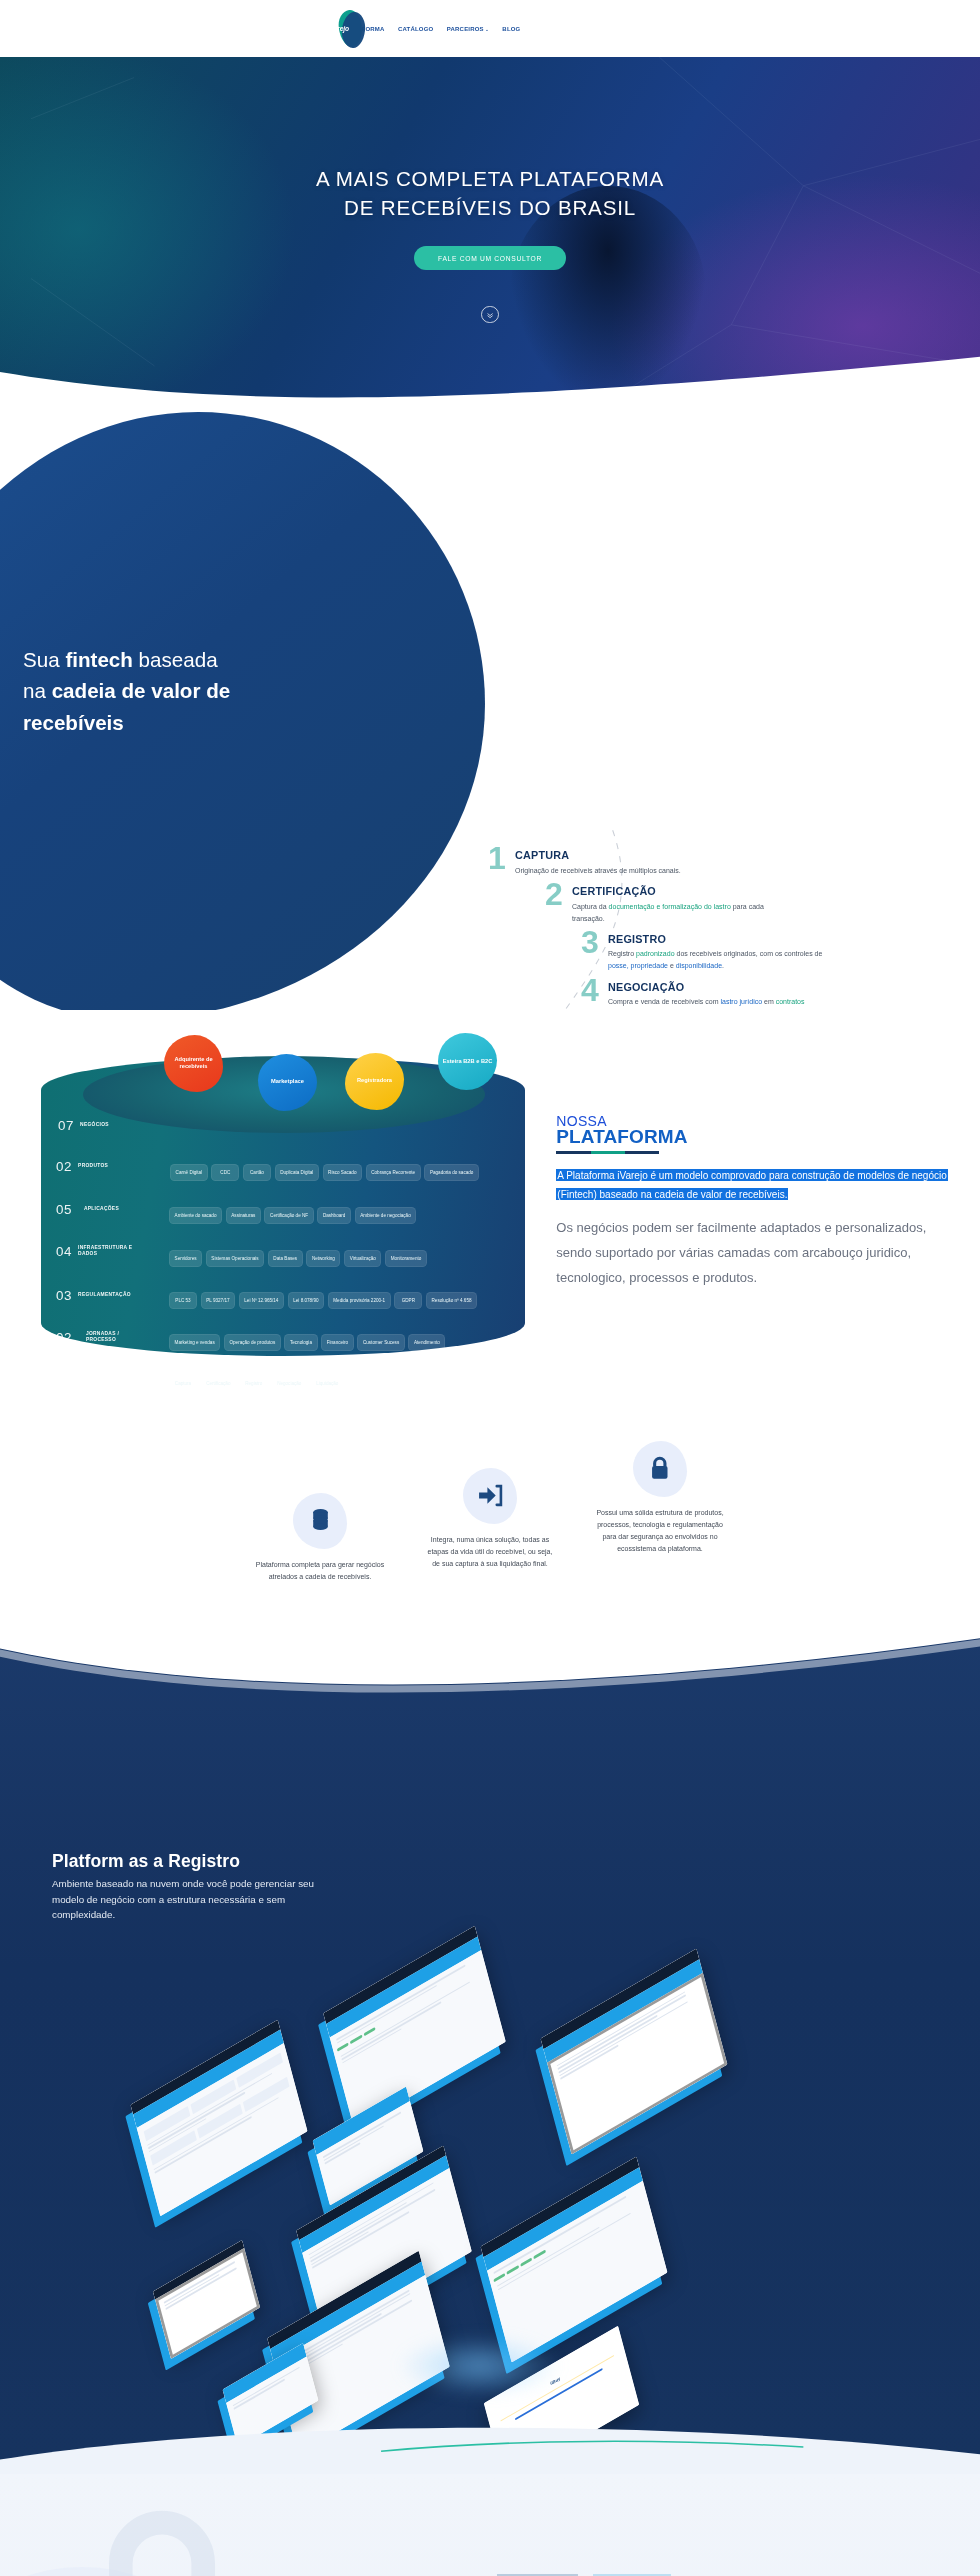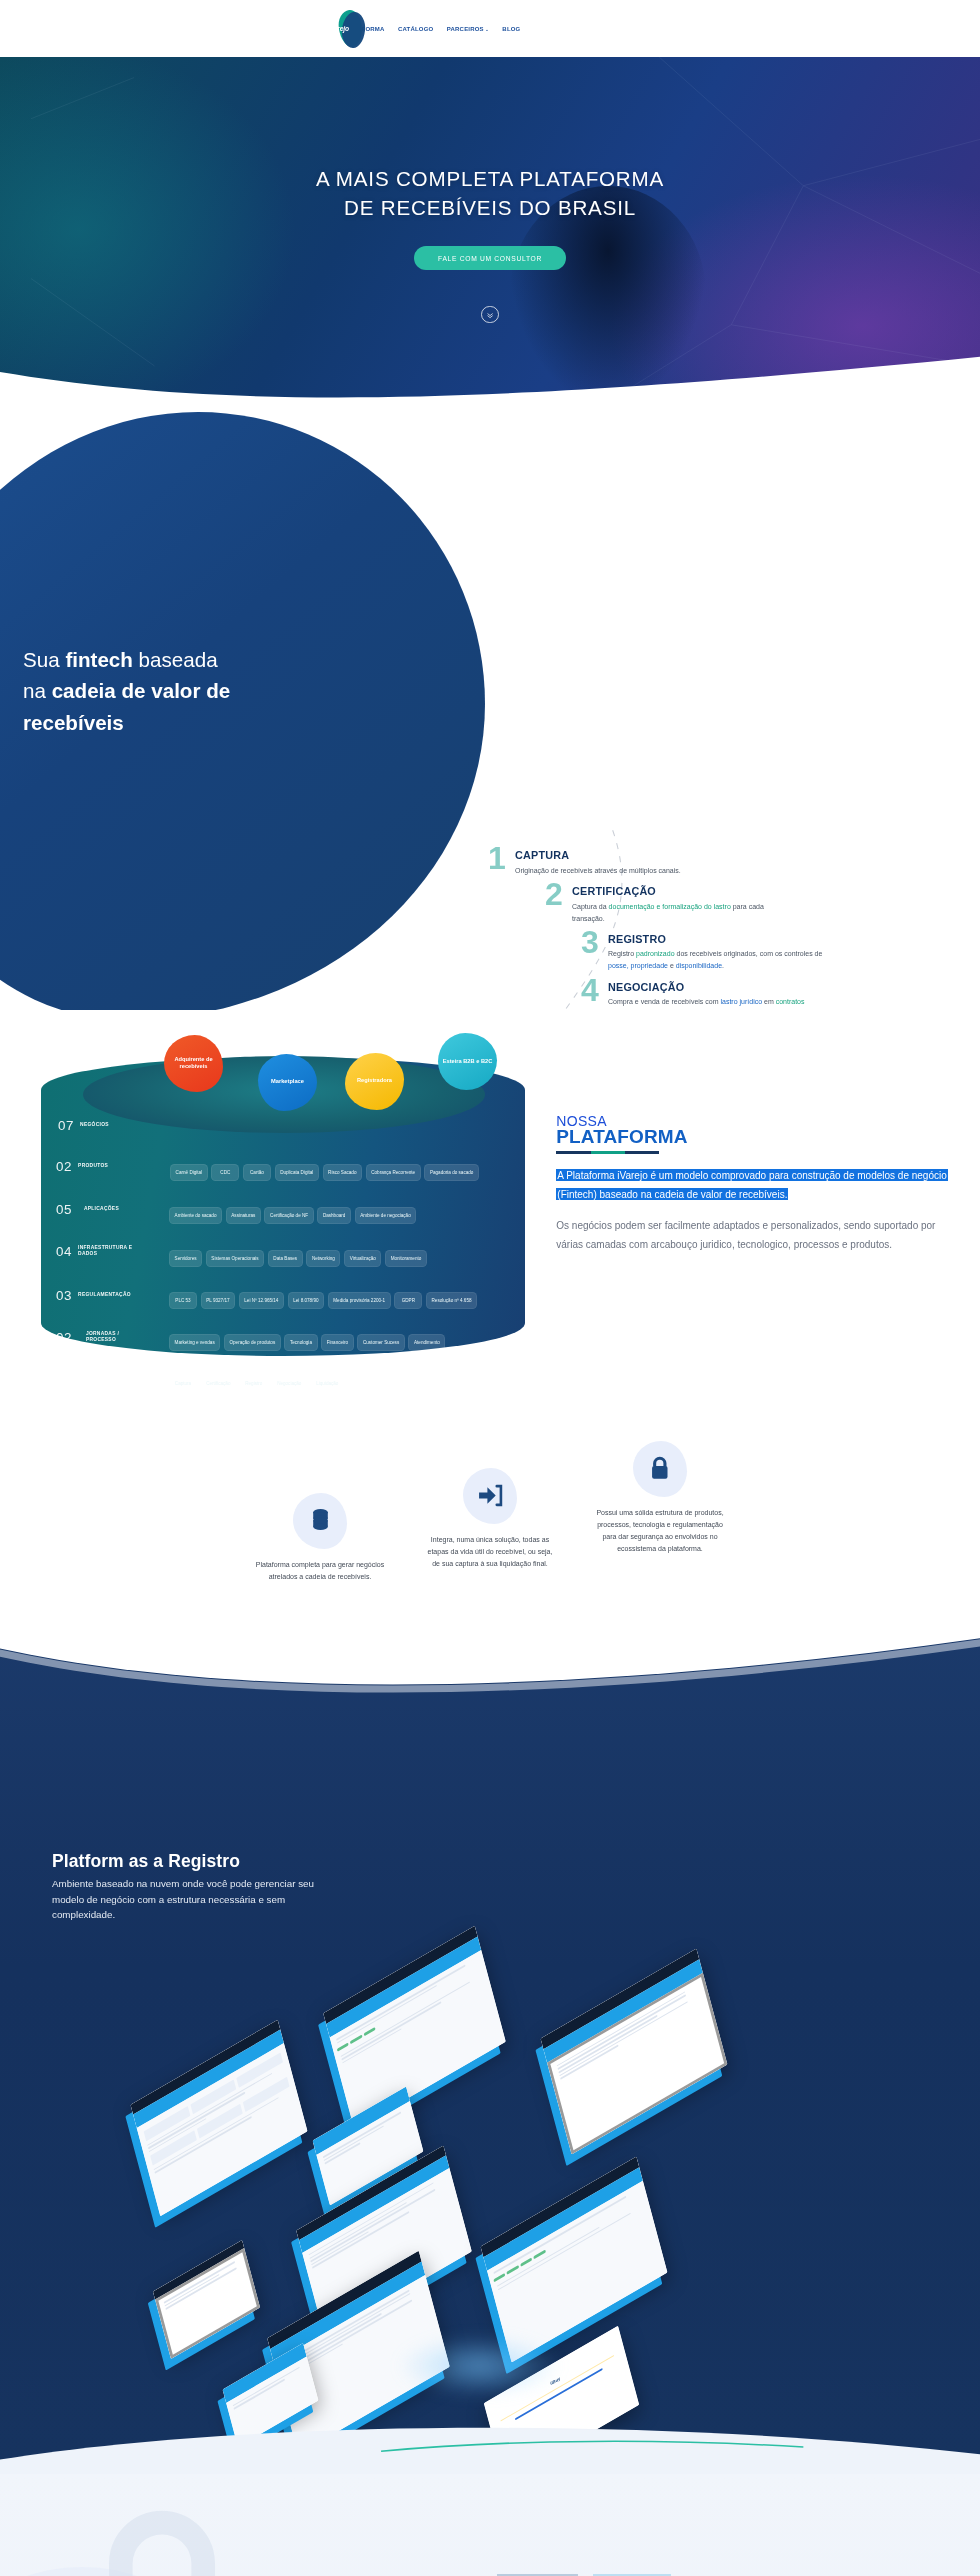--- a/index.html
+++ b/index.html
@@ -77,21 +77,21 @@
   .bub.b2{background:linear-gradient(150deg,#1f8fe0,#0d6cc4);border-radius:48% 52% 56% 44% / 46% 50% 50% 54%;left:227px;top:28px;}
   .bub.b3{background:linear-gradient(150deg,#ffd24a,#f5b800);border-radius:52% 48% 46% 54% / 54% 46% 54% 46%;left:314px;top:27px;}
   .bub.b4{background:linear-gradient(150deg,#3fc9dd,#16a9c4);border-radius:46% 54% 52% 48% / 50% 48% 52% 50%;left:407px;top:7.2px;}
 
   .plat-text{margin-left:10.3px;width:407px;padding-top:88px;}
   .sec-kicker{font-size:14px;color:#1d4ed8;font-weight:300;letter-spacing:0.3px;line-height:1;}
   .sec-title{font-size:19px;color:#1260c4;font-weight:800;letter-spacing:0.1px;line-height:1.05;margin-top:-1px;}
   .rule{display:flex;width:103px;height:3.1px;margin-top:4.6px;margin-bottom:11.3px;}
   .rule i{flex:1;display:block;} .rule i:nth-child(1){background:#17365f;} .rule i:nth-child(2){background:#10a086;} .rule i:nth-child(3){background:#17365f;}
   .hl{background:#1272e0;color:#fff;font-size:10px;line-height:1.95;padding:0.5px 1px;box-decoration-break:clone;-webkit-box-decoration-break:clone;}
-  .plat-p{font-size:10px;line-height:1.92;color:#6b7280;margin-top:11.3px;max-width:386px;}
+  .plat-p{font-size:13px;line-height:1.92;color:#6b7280;margin-top:11.3px;max-width:386px;}
 
   
   .feats{display:flex;justify-content:center;gap:41px;padding:20.6px 0 46px;background:#fff;}
   .feat{width:129px;text-align:center;}
   .feat .icwrap{position:relative;height:62px;display:flex;align-items:center;justify-content:center;}
   .feat .splotch{position:absolute;width:54px;height:56px;background:#e8eefb;border-radius:52% 48% 42% 58% / 48% 54% 46% 52%;}
   .feat svg{position:relative;z-index:2;}
   .feat p{font-size:7px;line-height:1.72;color:#424a56;margin-top:7.2px;}
   .f1{margin-top:52px;} .f2{margin-top:27px;} .f3{margin-top:0;}
 

